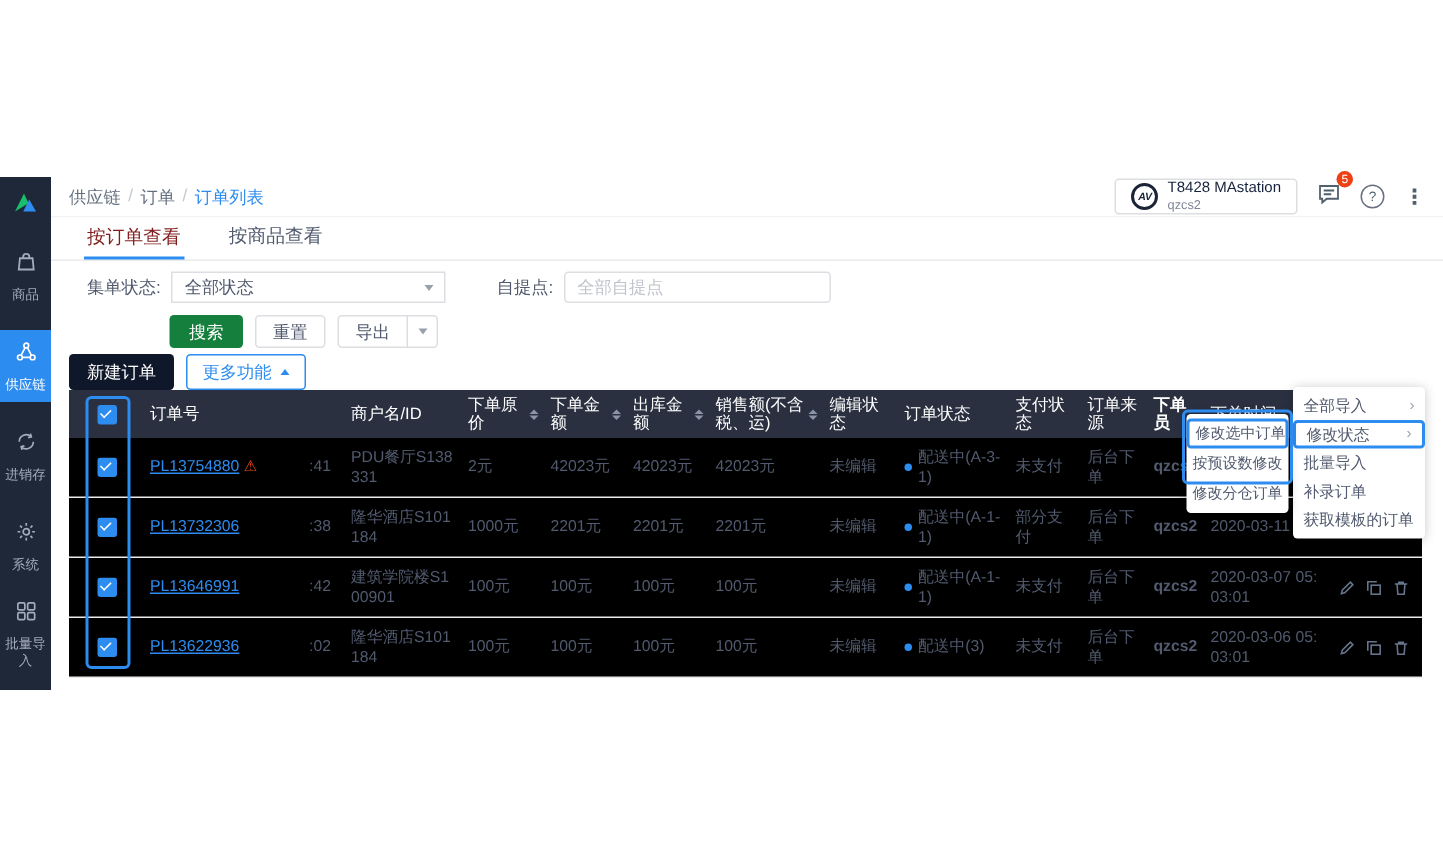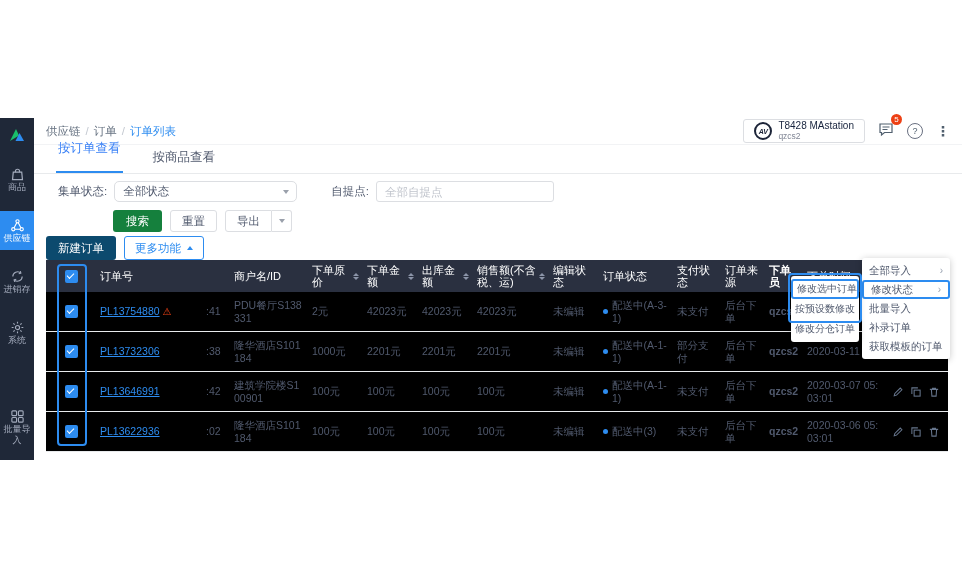--- a/index.html
+++ b/index.html
@@ -10,21 +10,21 @@
   
   .sidebar{position:absolute;left:0;top:0;width:34px;height:100%;background:#1f2838;
            display:flex;flex-direction:column;align-items:center;padding:6px 0 6px;box-sizing:border-box;}
   .logo{margin:2px 0 4px;display:flex;}
   .side-items{display:flex;flex-direction:column;align-items:center;width:100%;flex:1;}
   .side-item{display:flex;flex-direction:column;align-items:center;width:100%;padding:6px 0;margin-top:12px;
              color:#a3abbc;cursor:pointer;box-sizing:border-box;}
   .side-item.active{background:#2d8cf0;color:#fff;}
   .side-item.bottom{margin-top:auto;margin-bottom:2px;}
   .side-icon{height:16px;display:flex;align-items:center;}
-  .side-label{font-size:9px;line-height:11px;text-align:center;margin-top:0;}
+  .side-label{font-size:9px;line-height:11px;text-align:center;margin-top:9px;}
 
   
   .main{position:absolute;left:34px;top:0;width:928px;height:100%;background:#fff;}
 
   .topbar{position:absolute;top:0;left:0;width:100%;height:27px;display:flex;align-items:center;
           justify-content:space-between;padding:0 12px;box-sizing:border-box;border-bottom:1px solid #f2f3f5;}
   .crumbs{font-size:11.5px;color:#657180;display:flex;align-items:center;}
   .crumb{cursor:pointer;}
   .crumb.active{color:#2d8cf0;}
   .sep{color:#c3c8d0;margin:0 5px;}
@@ -39,25 +39,25 @@
   .icon-btn{position:relative;color:#51606f;cursor:pointer;display:flex;align-items:center;}
   .badge{position:absolute;top:-7px;right:-8px;background:#ed4014;color:#fff;font-size:8px;line-height:11px;
          padding:0 3px;border-radius:7px;min-width:5px;text-align:center;}
   .help{width:14px;height:14px;border:1px solid #697081;border-radius:50%;font-size:9px;display:flex;
         align-items:center;justify-content:center;}
   .more-dots{font-size:14px;font-weight:bold;}
 
   .tabbar{position:absolute;top:27px;left:0;width:100%;height:29px;border-bottom:1px solid #e8eaec;
           display:flex;align-items:flex-end;padding-left:22px;box-sizing:border-box;background:#fff;}
   .tab{font-size:12.5px;color:#515a6e;padding:5px 2px 7px;margin-right:28px;cursor:pointer;}
-  .tab.active{color:#3b82f6;border-bottom:2px solid #2d8cf0;padding-bottom:14px;}
+  .tab.active{color:#7f1d1d;border-bottom:2px solid #2d8cf0;padding-bottom:4px;}
 
   .filters{position:absolute;top:63px;left:24px;display:flex;align-items:center;font-size:11.5px;}
   .f-label{margin-right:7px;}
-  .select{width:183px;height:21px;border:1px solid #dcdee2;border-radius:5px;display:flex;align-items:center;
+  .select{width:183px;height:21px;border:1px solid #dcdee2;border-radius:0;display:flex;align-items:center;
           padding:0 8px;box-sizing:border-box;position:relative;background:#fff;cursor:pointer;}
   .select .caret-d{position:absolute;right:7px;}
   .caret-d{width:0;height:0;border-left:3.5px solid transparent;border-right:3.5px solid transparent;
            border-top:4px solid #9aa0ab;display:inline-block;}
   .caret-u{width:0;height:0;border-left:3.5px solid transparent;border-right:3.5px solid transparent;
            border-bottom:4px solid #2d8cf0;display:inline-block;}
   .f-gap{width:34px;}
   .text-input{width:178px;height:21px;border:1px solid #dcdee2;border-radius:3px;padding:0 8px;box-sizing:border-box;
               font-size:11.5px;color:#515a6e;font-family:inherit;outline:none;}
   .text-input::placeholder{color:#c0c4cc;}
@@ -71,21 +71,21 @@
   .btn-group .btn-default{margin-left:0;border-radius:3px 0 0 3px;}
   .btn-caret{width:20px;height:22px;border:1px solid #dcdee2;border-left:none;border-radius:0 3px 3px 0;
              display:inline-flex;align-items:center;justify-content:center;background:#fff;cursor:pointer;padding:0;}
 
   .statsrow{position:absolute;top:118px;left:12px;width:902px;height:24px;display:flex;align-items:center;
             justify-content:space-between;font-size:11.5px;}
   .stats-left{display:flex;align-items:center;}
   .stat-val{color:#2d8cf0;margin-left:4px;}
   .divider{color:#dcdee2;margin:0 10px;}
   .right-btns{display:flex;align-items:center;gap:8px;}
-  .btn-new{background:#0c4a6e;color:#fff;padding:0 12px;height:24px;border:none;border-radius:3px;}
+  .btn-new{background:#0f172a;color:#fff;padding:0 12px;height:24px;border:none;border-radius:3px;}
   .btn-more{background:#fff;color:#2d8cf0;border:1px solid #2d8cf0;padding:0 10px;height:24px;border-radius:3px;
             display:inline-flex;gap:6px;align-items:center;}
 
   
   .table{position:absolute;top:142px;left:12px;width:902px;}
   .thead{display:flex;background:#2a3040;color:#fff;height:32px;align-items:stretch;font-size:11px;}
   .th{display:flex;align-items:center;padding:0 4px;box-sizing:border-box;line-height:12px;}
   .th .lbl{min-width:0;}
   .tr{display:flex;height:39px;align-items:center;border-bottom:1px solid #e8eaec;background:#000000;font-size:10.5px;}
   .td{padding:0 4px;box-sizing:border-box;display:flex;align-items:center;line-height:13px;flex-wrap:wrap;overflow:hidden;}

